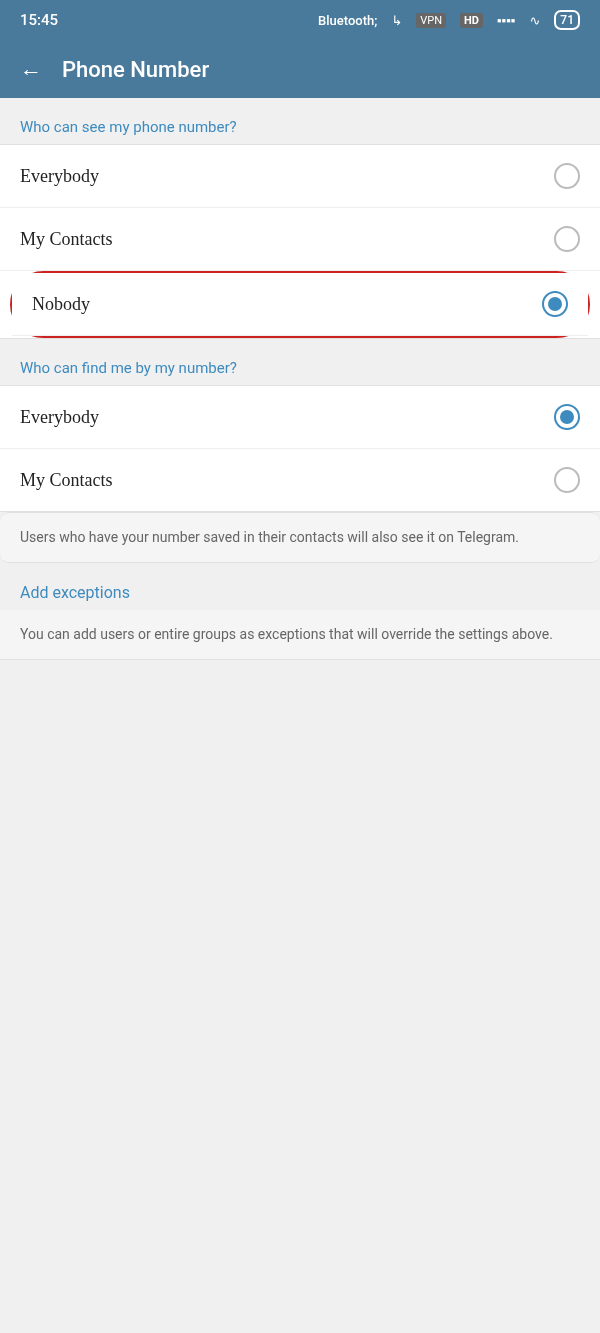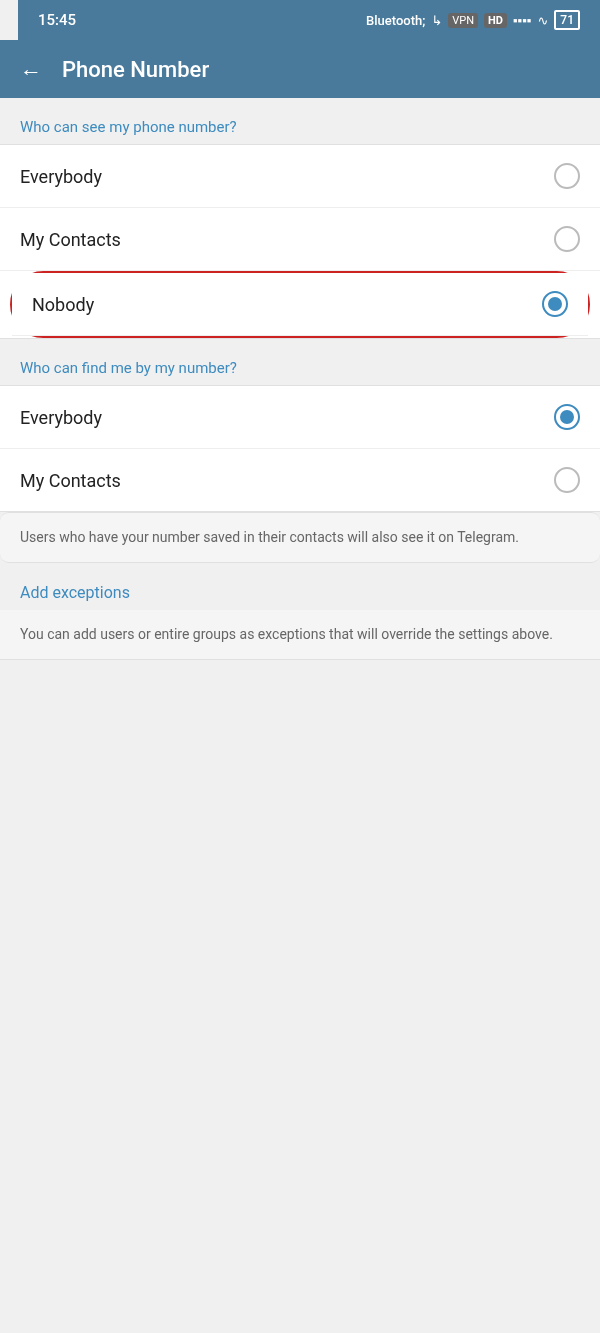--- a/index.html
+++ b/index.html
@@ -16,26 +16,25 @@
     .status-bar {
       background: #4a7a9b;
       height: 40px;
       display: flex;
       align-items: center;
       justify-content: space-between;
       padding: 0 20px;
       color: white;
       font-size: 15px;
       font-weight: 500;
-      margin-left: 18px;
     }
     .status-bar-right {
       display: flex;
       align-items: center;
-      gap: 6px;
+      gap: 14px;
       font-size: 13px;
     }
 
     
     .header {
       background: #4a7a9b;
       height: 58px;
       display: flex;
       align-items: center;
       padding: 0 16px;
@@ -86,20 +85,21 @@
       cursor: pointer;
       position: relative;
     }
     .radio-row:last-child {
       border-bottom: none;
     }
     .radio-label {
       font-size: 18px;
       color: #222;
       font-weight: 400;
+      font-family: Liberation Serif, serif;
     }
 
     
     .radio-circle {
       width: 26px;
       height: 26px;
       border-radius: 50%;
       border: 2px solid #bbbbbb;
       flex-shrink: 0;
       display: flex;
@@ -205,21 +205,21 @@
 
 <div class="status-bar">
   <span>15:45</span>
   <div class="status-bar-right">
     <span>	Bluetooth;</span>
     <span>↳</span>
     <span style="background:#666;color:white;font-size:11px;padding:1px 4px;border-radius:3px;font-weight:normal;">VPN</span>
     <span style="background:#666;color:white;font-size:11px;padding:1px 4px;border-radius:3px;font-weight:bold;">HD</span>
     <span>▪▪▪▪</span>
     <span>∿</span>
-    <span style="border:2px solid white;padding:1px 4px;border-radius:2px;font-size:12px;">71</span>
+    <span style="border:2px solid white;padding:1px 4px;border-radius:7px;font-size:12px;">71</span>
   </div>
 </div>
 
 <div class="header">
   <button class="back-btn">←</button>
   <span class="header-title">Phone Number</span>
 </div>
 
 <div class="content">
 

